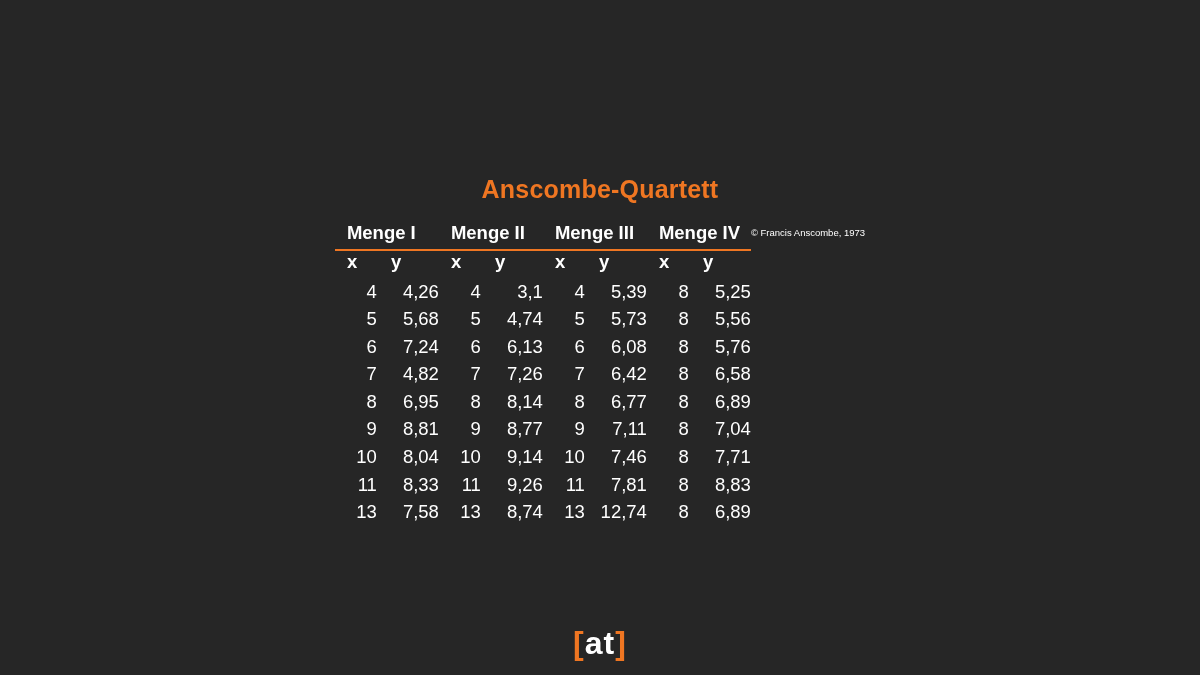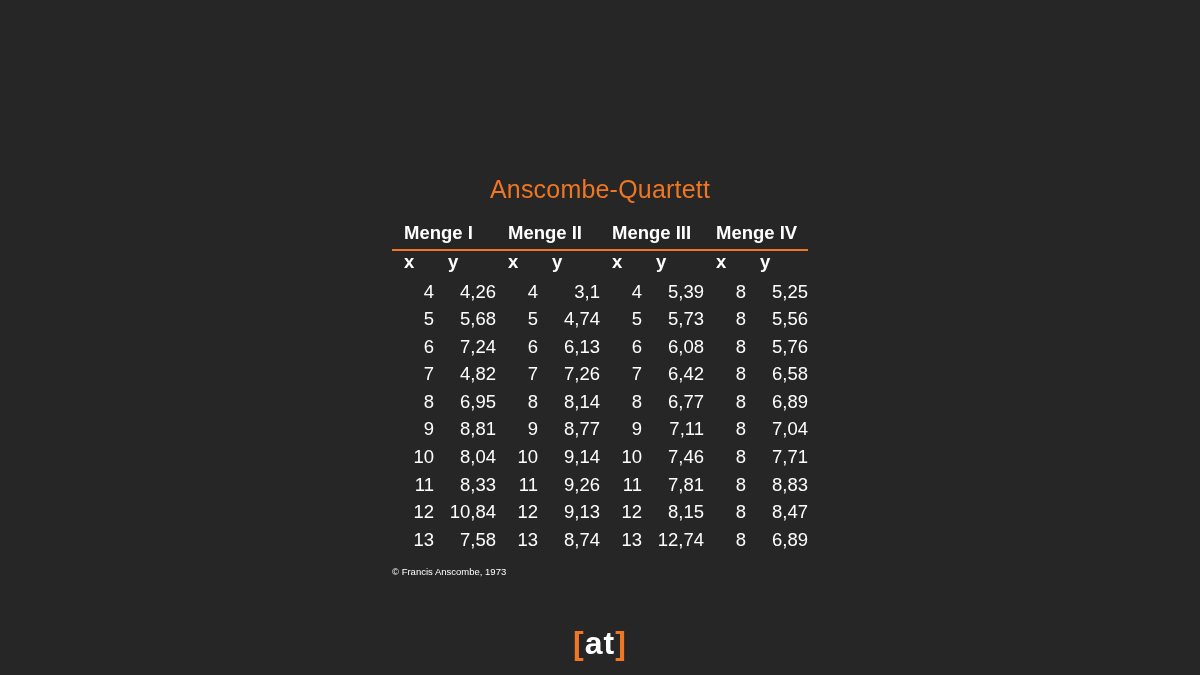--- a/index.html
+++ b/index.html
@@ -23,21 +23,21 @@
     left: 0;
     top: 175px;
     width: 1200px;
     display: flex;
     flex-direction: column;
     align-items: center;
   }
   .title {
     color: #ef7622;
     font-size: 25px;
-    font-weight: normal;
+    font-weight: bold;
     letter-spacing: 0.2px;
     margin-bottom: 18px;
   }
   table.anscombe {
     border-collapse: collapse;
     color: #ffffff;
     font-size: 18.5px;
   }
   table.anscombe th {
     font-weight: bold;
@@ -81,25 +81,25 @@
   td.coly {
     text-align: right;
     padding-left: 14px;
     width: 62px;
   }
   .credit {
     align-self: flex-start;
     margin-left: 0;
     color: #ffffff;
     font-size: 9.5px;
-    margin-top: 12px;
+    margin-top: 5px;
   }
   .table-wrap {
     display: flex;
-    flex-direction: column;
+    flex-direction: row;
   }
   .logo {
     position: absolute;
     left: 0;
     top: 625px;
     width: 1200px;
     text-align: center;
     font-size: 32px;
     font-weight: bold;
     color: #ef7622;
@@ -213,30 +213,20 @@
             <td class="colx">11</td>
             <td class="coly">8,33</td>
             <td class="colx">11</td>
             <td class="coly">9,26</td>
             <td class="colx">11</td>
             <td class="coly">7,81</td>
             <td class="colx">8</td>
             <td class="coly">8,83</td>
           </tr>
           <tr>
-            <td class="colx">12</td>
-            <td class="coly">10,84</td>
-            <td class="colx">12</td>
-            <td class="coly">9,13</td>
-            <td class="colx">12</td>
-            <td class="coly">8,15</td>
-            <td class="colx">8</td>
-            <td class="coly">8,47</td>
-          </tr>
-          <tr>
             <td class="colx">13</td>
             <td class="coly">7,58</td>
             <td class="colx">13</td>
             <td class="coly">8,74</td>
             <td class="colx">13</td>
             <td class="coly">12,74</td>
             <td class="colx">8</td>
             <td class="coly">6,89</td>
           </tr>
         </tbody>

